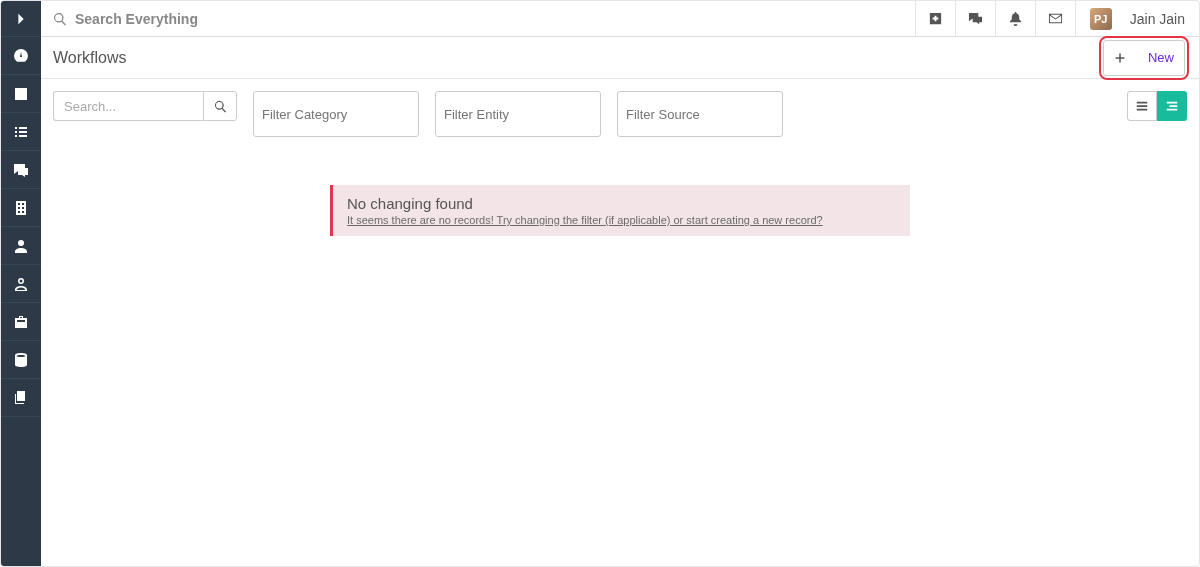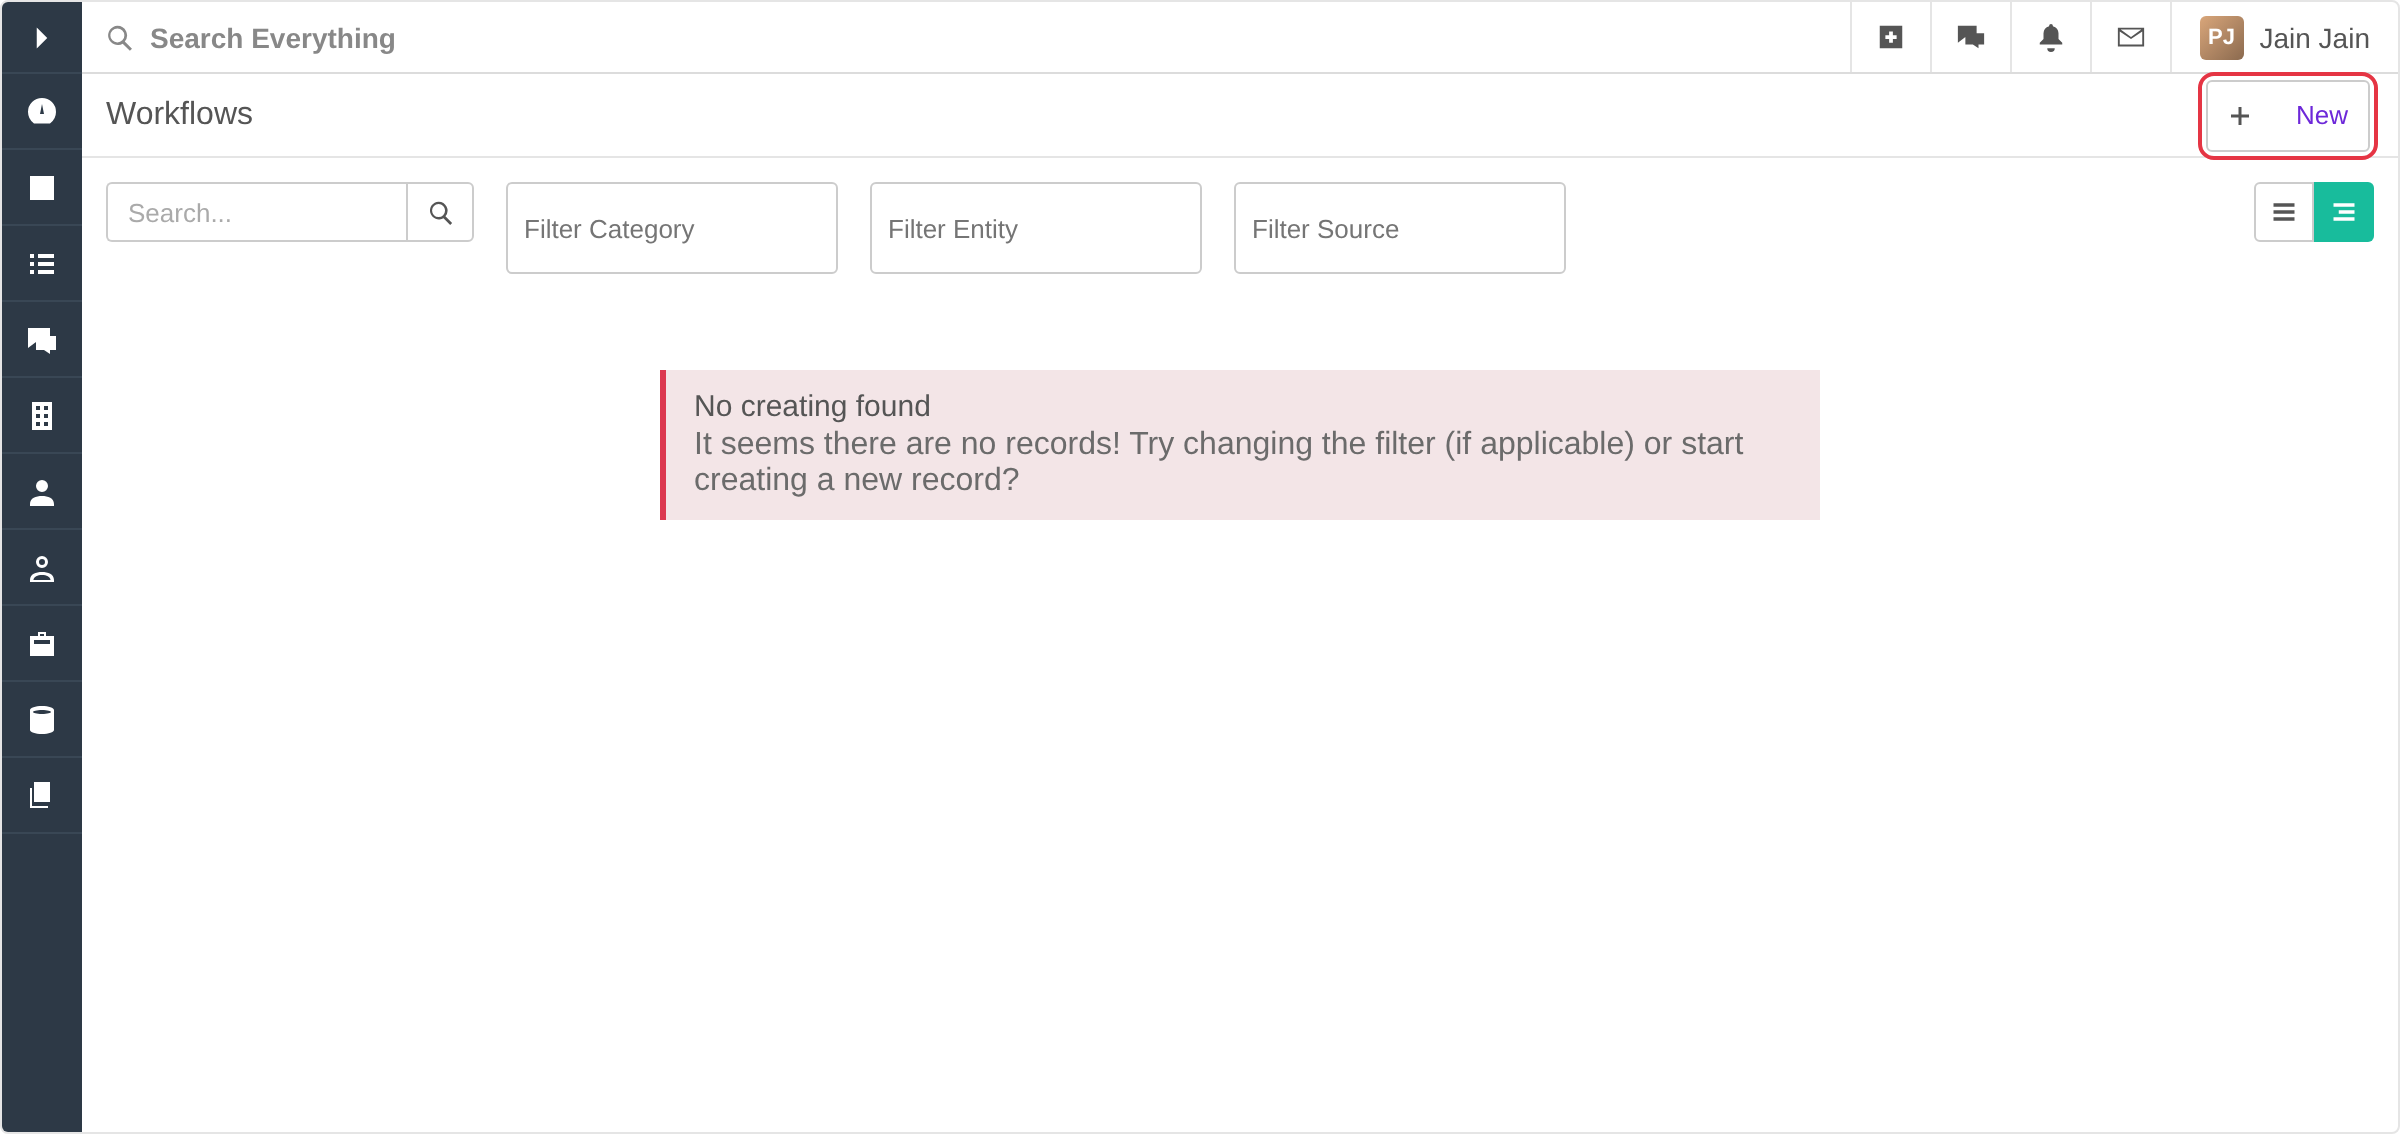--- a/index.html
+++ b/index.html
@@ -16,21 +16,21 @@
   .main { flex:1; display:flex; flex-direction:column; min-width:0; }
   
   .topbar { height:36px; border-bottom:1px solid #dcdcdc; display:flex; align-items:stretch; }
   .search-everything { flex:1; display:flex; align-items:center; padding:0 12px; gap:8px; color:#888; cursor:text; }
   .search-everything svg { width:14px; height:14px; fill:#888; flex-shrink:0; }
   .search-everything input { border:none; outline:none; width:100%; font-size:14px; color:#555;font-weight:bold; }
   .search-everything input::placeholder { color:#888; }
   .top-actions { display:flex; }
   .icon-btn { width:40px; border-left:1px solid #e5e5e5; display:flex; align-items:center; justify-content:center; cursor:pointer; }
   .icon-btn svg { width:15px; height:15px; fill:#555; }
-  .user-chip { display:flex; align-items:center; gap:8px; padding:0 14px; border-left:1px solid #e5e5e5; cursor:pointer; }
+  .user-chip { display:flex; align-items:center; gap:18px; padding:0 14px; border-left:1px solid #e5e5e5; cursor:pointer; }
   .avatar { width:22px; height:22px; border-radius:3px; background:linear-gradient(135deg,#d9a67a,#8b6a4f); display:flex; align-items:center; justify-content:center; color:#fff; font-size:11px; font-weight:bold;}
   
   .page-header { height:42px; border-bottom:1px solid #e5e5e5; display:flex; align-items:center; justify-content:space-between; padding:0 10px 0 12px; }
   .page-title { font-size:16px; color:#555; font-weight:400; }
   .new-highlight { border:2px solid #e53544; border-radius:8px; padding:2px; }
   .new-btn { border:1px solid #ccc; background:#fff; color:#6d28d9; height:36px; padding:0 10px; border-radius:3px; display:flex; align-items:center; gap:22px; cursor:pointer; font-size:13px; }
   .new-btn svg { width:12px; height:12px; fill:#555; }
   
   .filter-row { display:flex; gap:16px; padding:12px; }
   .search-group { display:flex; }
@@ -44,21 +44,21 @@
   .view-btn { width:30px; height:30px; border:1px solid #ccc; display:flex; align-items:center; justify-content:center; cursor:pointer; background:#fff;}
   .view-btn:first-child { border-radius:3px 0 0 3px; }
   .view-btn:last-child { border-radius:0 3px 3px 0; border-left:none;}
   .view-btn.active { background:#18bc9c; border-color:#18bc9c; }
   .view-btn svg { width:14px; height:14px; fill:#555; }
   .view-btn.active svg { fill:#fff; }
   
   .content { flex:1; padding:0 12px; }
   .alert { margin:36px auto 0 auto; width:580px; border-left:3px solid #dc3850; background:#f3e5e7; padding:10px 14px; }
   .alert-title { font-size:15px; color:#555; margin-bottom:2px; }
-  .alert-text { font-size:16px; color:#6b6b6b; }
+  .alert-text { font-size:11px; color:#6b6b6b;text-decoration:underline; }
 </style>
 </head>
 <body>
 
 <div class="app">
 
   <div class="sidebar">
     <div class="side-item expand">
       <svg viewBox="0 0 16 16">
           <path d="M5 2l6 6-6 6V2z"></path>
@@ -187,19 +187,19 @@
         <div class="view-btn active">
           <svg viewBox="0 0 16 16">
               <path d="M2 3h12v2H2V3zm3 4h9v2H5V7zm-3 4h12v2H2v-2z"></path>
             </svg>
         </div>
       </div>
     </div>
 
     <div class="content">
       <div class="alert">
-        <div class="alert-title">No creating found</div>
+        <div class="alert-title">No changing found</div>
         <div class="alert-text">It seems there are no records! Try changing the filter (if applicable) or start creating a new record?</div>
       </div>
     </div>
 
   </div>
 </div>
 
 </body></html>

